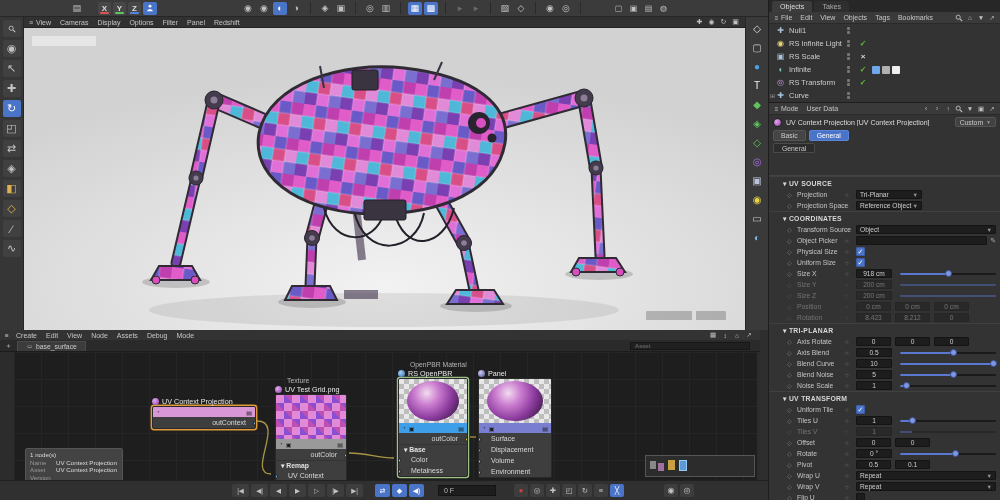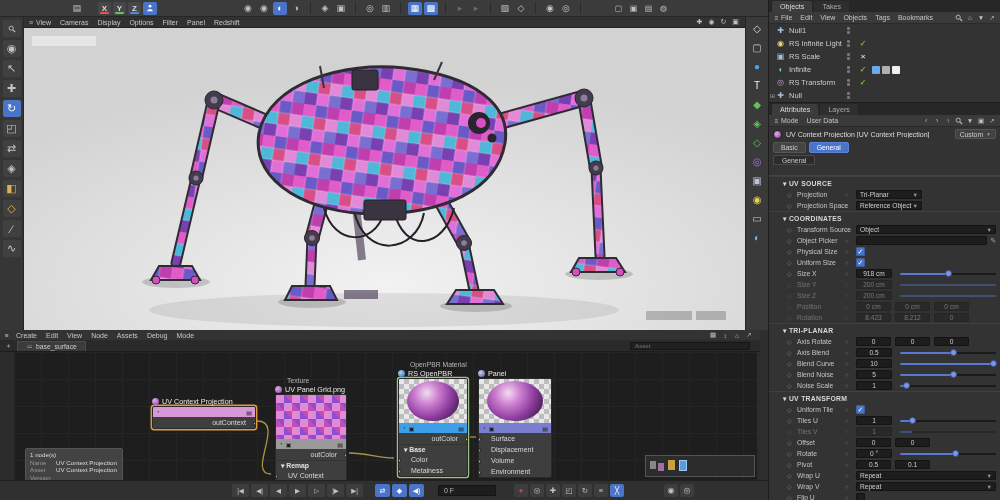--- a/index.html
+++ b/index.html
@@ -372,21 +372,21 @@
               <span class="r">▤</span>
             </div>
           <div class="prow out"><span>outContext</span><span class="port rr p-blue"></span></div>
         </div>
       </div>
 
       <div class="node" style="left:261px;top:24px;width:72px">
         <div class="node-above">Texture</div>
         <div class="node-title">
             <span class="node-dot" style="background:radial-gradient(circle at 35% 35%,#e0a8e8,#9040a8)"></span>
-            <span>UV Panel Grid.png</span>
+            <span>UV Test Grid.png</span>
           </div>
         <div class="node-body">
           <div class="preview checker"></div>
           <div class="nbar" style="background:#9a9a9a">
               <span>◔</span>
               <span>▣</span>
               <span class="r">▤</span>
             </div>
           <div class="prow out"><span>outColor</span><span class="port rr p-yellow"></span></div>
           <div class="psec">▾ <span>Remap</span></div>
@@ -561,34 +561,30 @@
             <span>RS Transform</span>
             <span class="odots">
               <i></i>
               <i></i>
             </span>
             <span class="ostate" style="color:#5ec432">✓</span>
           </div>
           <div class="orow">
             <span class="oexp">⊞</span>
             <span class="oicon" style="color:#a8c0d8">✚</span>
-            <span>Null</span>
+            <span>Curve</span>
             <span class="odots">
               <i></i>
               <i></i>
             </span>
           </div>
         </div>
     </div>
 
     <div id="attributes-section" style="position:absolute;left:0;top:103px;right:0;bottom:0;">
-      <div class="ptabs" id="attr-tabs">
-          <span class="ptab on">Attributes</span>
-          <span class="ptab">Layers</span>
-        </div>
       <div class="pmenu" id="attr-menu">
         <span class="icon" style="width:9px;height:8px;font-size:6px">≡</span>
         <span id="attr-menu-items" style="display:flex">
             <span class="menu-item">Mode</span>
             <span class="menu-item">User Data</span>
           </span>
         <span class="ricons" id="attr-ricons">
             <span class="icon" style="width: 10px; height: 9px; font-size: 6.5px;">‹</span>
             <span class="icon" style="width: 10px; height: 9px; font-size: 6.5px;">›</span>
             <span class="icon" style="width: 10px; height: 9px; font-size: 6.5px;">↑</span>

